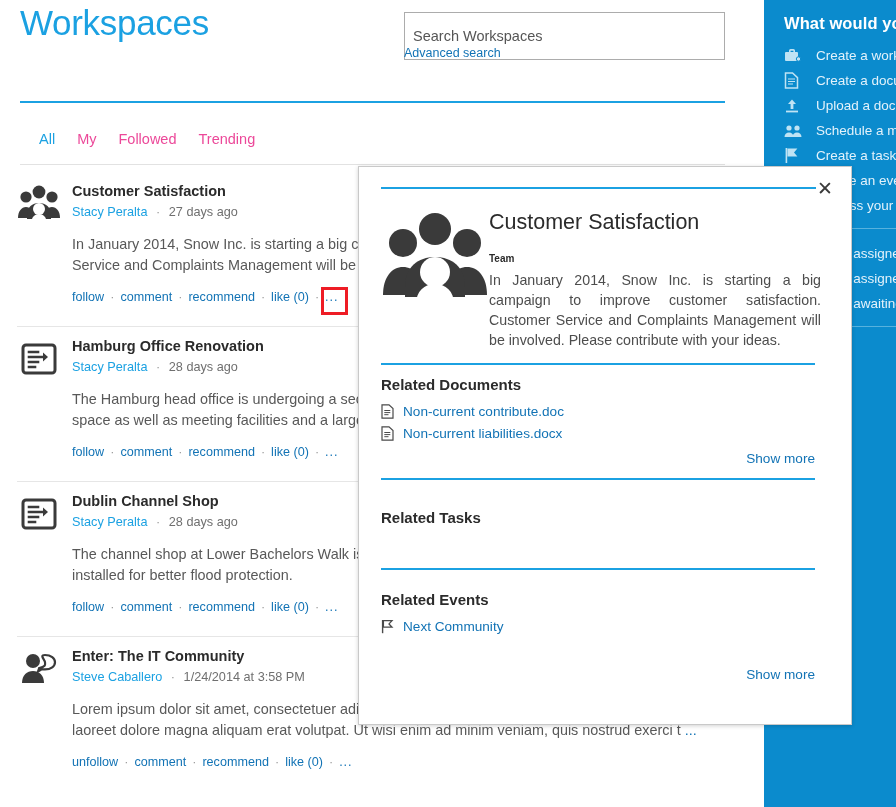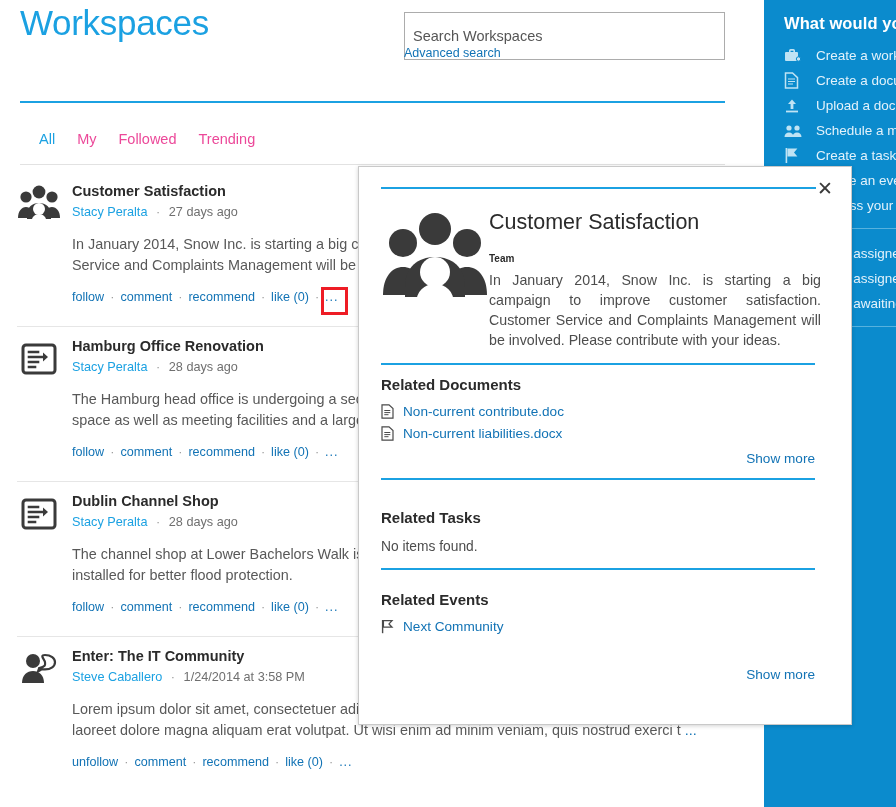--- a/index.html
+++ b/index.html
@@ -355,21 +355,20 @@
       </span>
       <a>Non-current liabilities.docx</a>
     </div>
     <a class="show-more" style="top:76px;">Show more</a>
   </div>
 
   <div class="pop-rule" style="top:311px;"></div>
 
   <div class="pop-sec" style="top:341px;">
     <h3>Related Tasks</h3>
-    <p class="pop-empty">No items found.</p>
   </div>
 
   <div class="pop-rule" style="top:401px;"></div>
 
   <div class="pop-sec" style="top:423px;">
     <h3>Related Events</h3>
     <div class="pop-row">
       <span class="ri">
         <svg width="13" height="15" viewBox="0 0 13 15">
             <path d="M1.6 1v13.2" stroke="#4a4a4a" stroke-width="1.4"></path>

